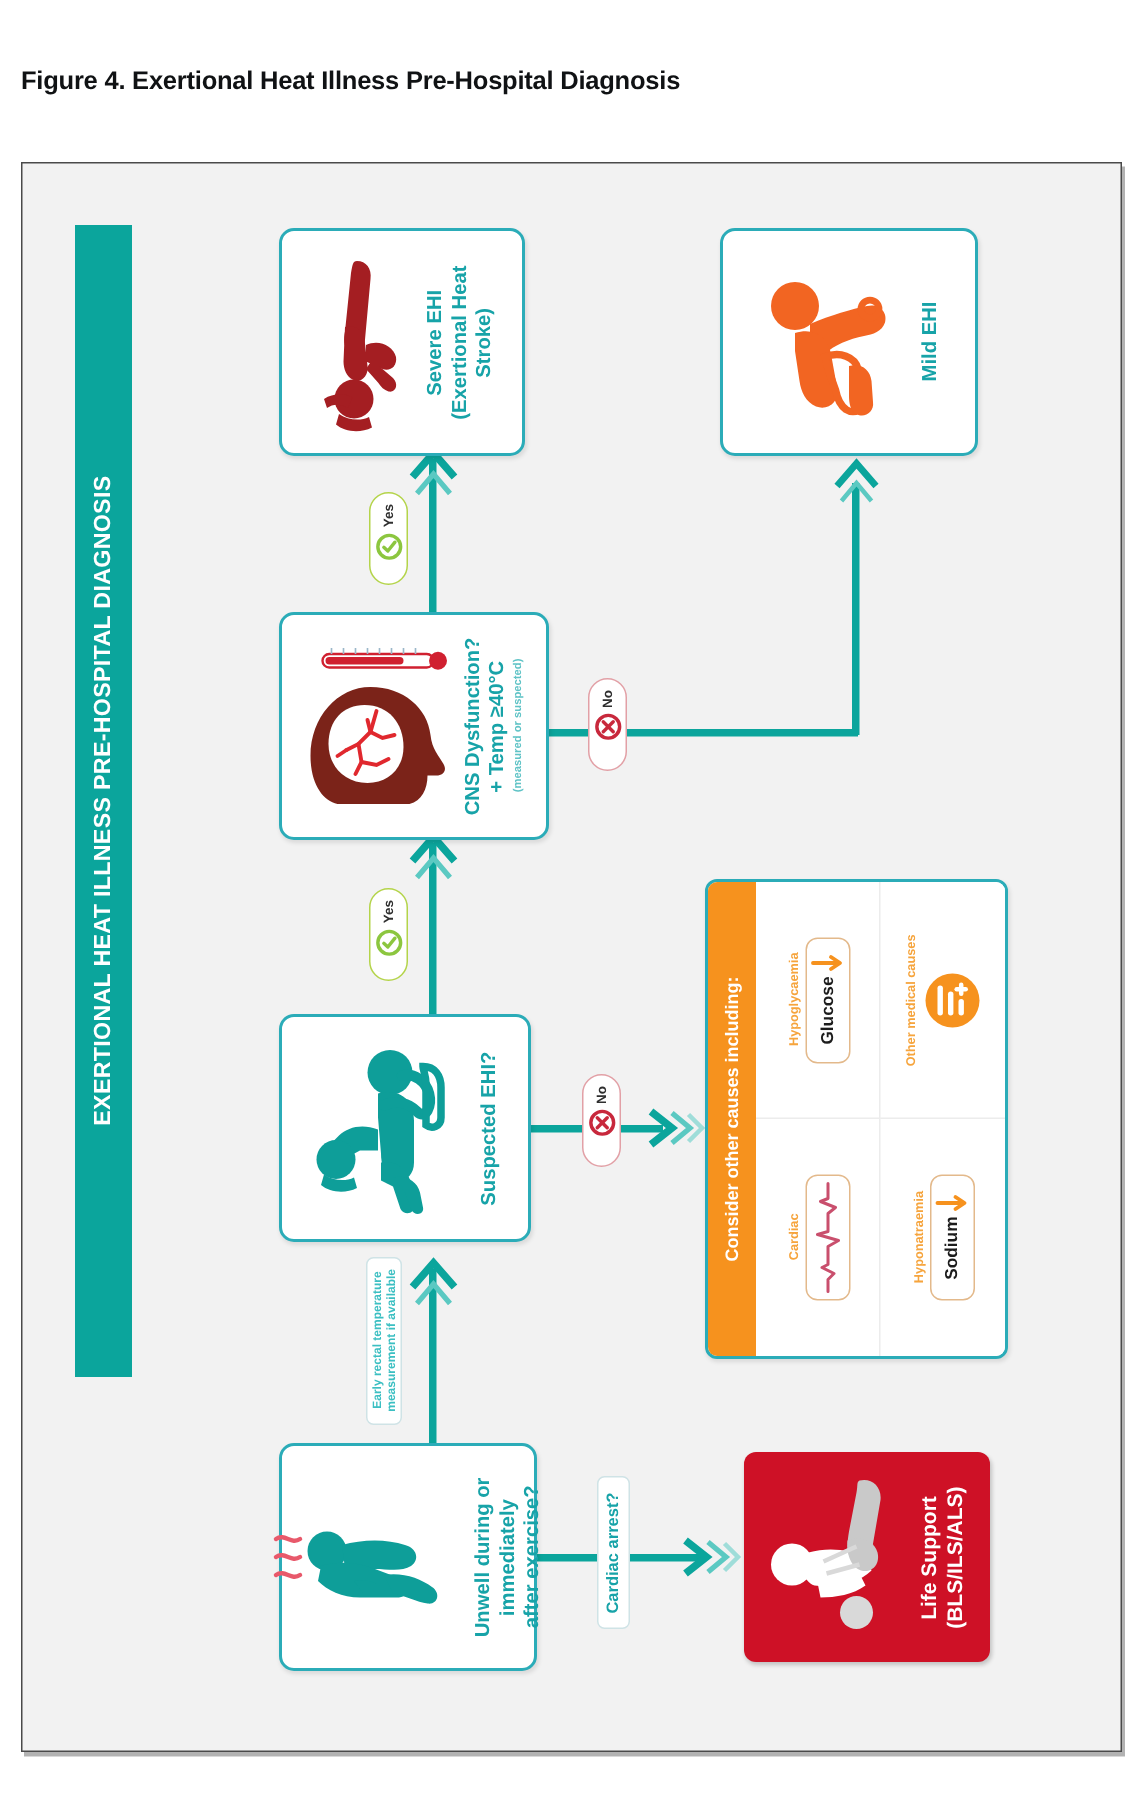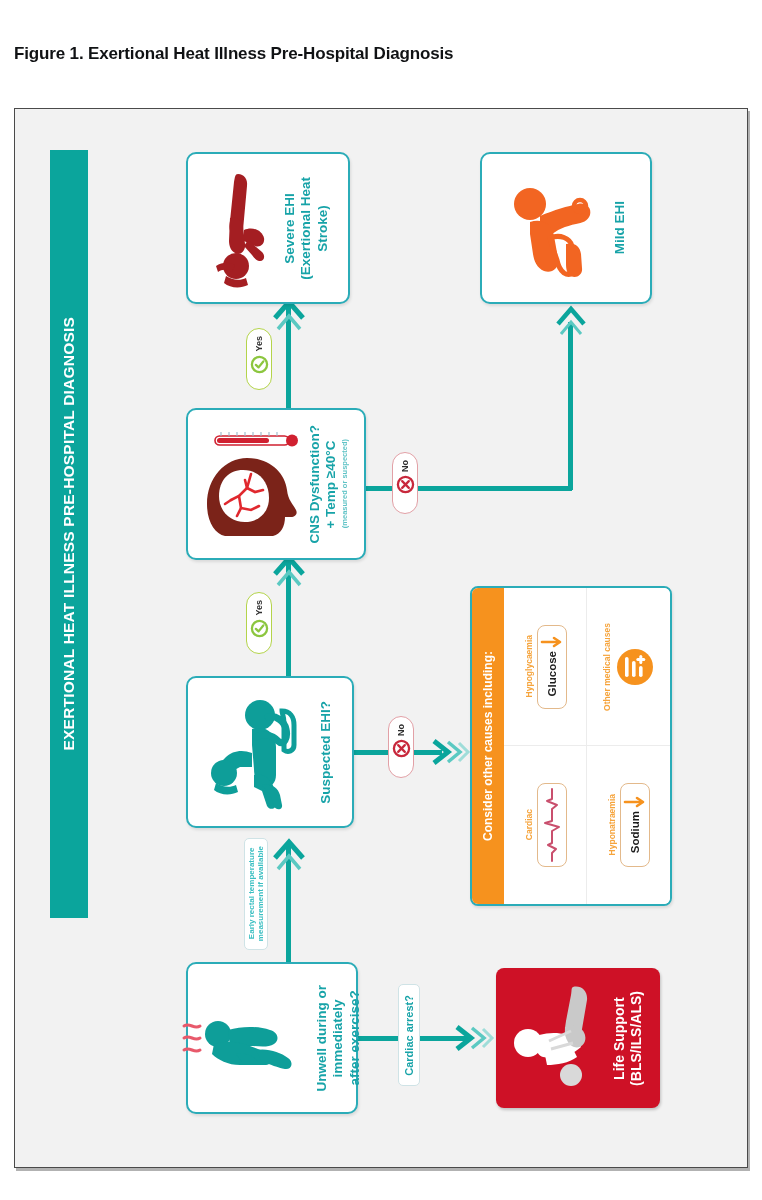--- a/index.html
+++ b/index.html
@@ -204,21 +204,21 @@
   }
   .caption-pill.teal span { color: #17A3A8; font-size: 11px; }
 
   svg { display: block; overflow: visible; }
 </style>
 </head>
 <body>
 
 <div id="page">
 
-  <div class="figure-title">Figure 1. Exertional Heat Illness Pre-Hospital Diagnosis</div>
+  <div class="figure-title">Figure 4. Exertional Heat Illness Pre-Hospital Diagnosis</div>
 
   <div class="frame"></div>
 
   <div class="banner">
     <span class="banner-text">EXERTIONAL HEAT ILLNESS PRE-HOSPITAL DIAGNOSIS</span>
   </div>
 
   <div class="conn" style="left:286px; top:846px; width:5px; height:118px;"></div>
   <svg style="position:absolute;left:272px;top:836px;" width="34" height="34">
     <polyline points="3,22 17,6 31,22" fill="none" stroke="#0BA59C" stroke-width="5"></polyline>

